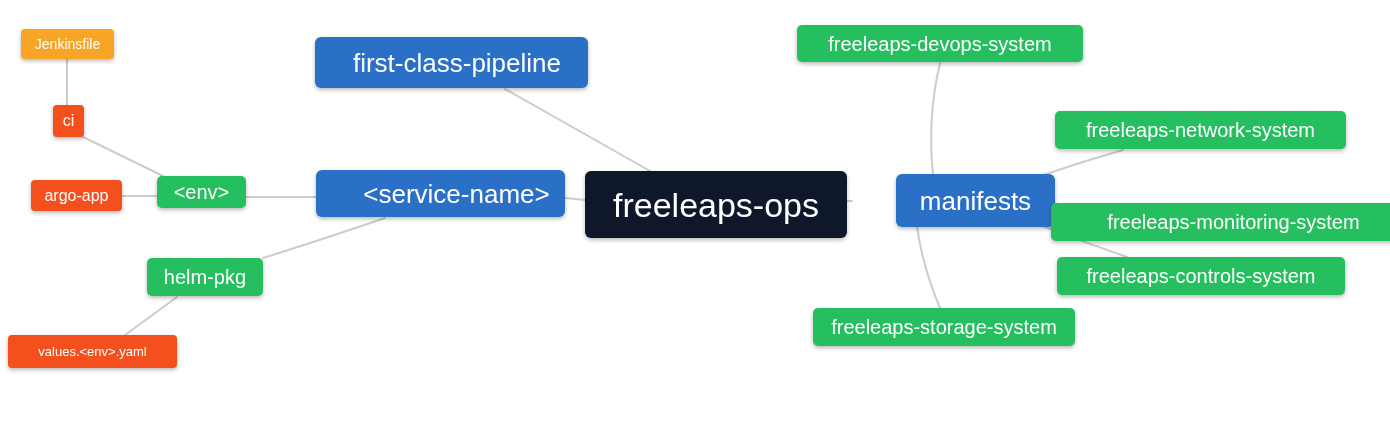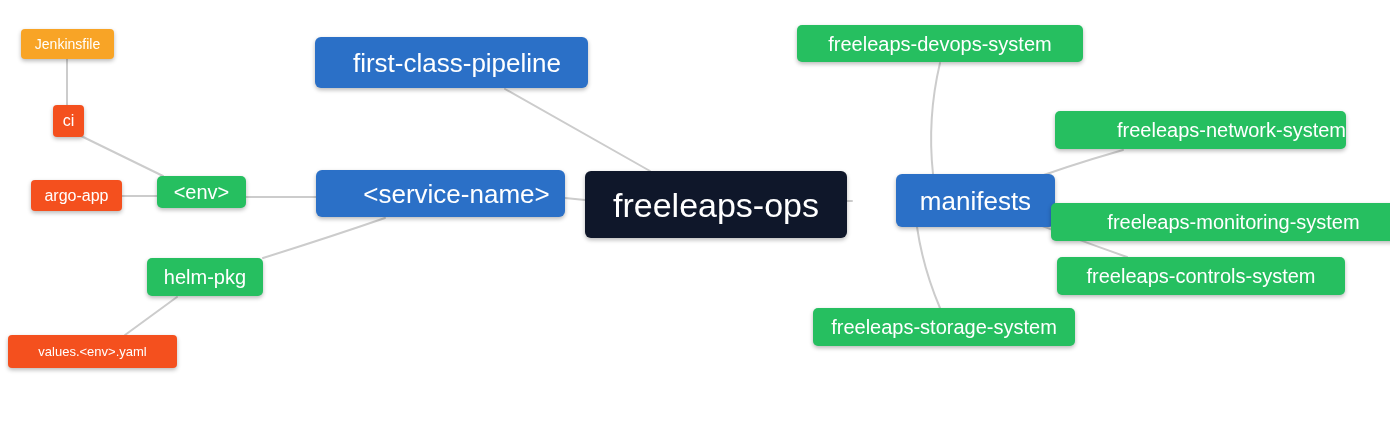--- a/index.html
+++ b/index.html
@@ -48,21 +48,21 @@
   #n-ci         { left: 53px;   top: 105px; width: 31px;  height: 32px; font-size: 16px; border-radius: 4px; }
   #n-argo       { left: 31px;   top: 180px; width: 91px;  height: 31px; font-size: 16px; border-radius: 4px; }
   #n-env        { left: 157px;  top: 176px; width: 89px;  height: 32px; font-size: 20px; border-radius: 5px; }
   #n-helm       { left: 147px;  top: 258px; width: 116px; height: 38px; font-size: 20px; border-radius: 5px; }
   #n-values     { left: 8px;    top: 335px; width: 169px; height: 33px; font-size: 13px; border-radius: 4px; }
   #n-pipeline   { left: 315px;  top: 37px;  width: 273px; height: 51px; font-size: 26px; padding-left: 11px; }
   #n-service    { left: 316px;  top: 170px; width: 249px; height: 47px; font-size: 26px; padding-left: 32px; }
   #n-root       { left: 585px;  top: 171px; width: 262px; height: 67px; font-size: 34px; }
   #n-manifests  { left: 852px;  top: 174px; width: 159px; height: 53px; font-size: 26px; margin-left: 44px; }
   #n-devops     { left: 797px;  top: 25px;  width: 286px; height: 37px; font-size: 20px; border-radius: 5px; }
-  #n-network    { left: 1055px; top: 111px; width: 291px; height: 38px; font-size: 20px; border-radius: 5px; justify-content: flex-end; }
+  #n-network    { left: 1055px; top: 111px; width: 291px; height: 38px; font-size: 20px; border-radius: 5px; }
   #n-monitoring { left: 1051px; top: 179px; width: 365px; height: 38px; font-size: 20px; border-radius: 5px; margin-top: 24px; }
   #n-controls   { left: 1057px; top: 257px; width: 288px; height: 38px; font-size: 20px; border-radius: 5px; }
   #n-storage    { left: 813px;  top: 308px; width: 262px; height: 38px; font-size: 20px; border-radius: 5px; }
 </style>
 </head>
 <body>
 
 <div class="canvas">
 
   <svg class="edges" viewBox="0 0 1390 421" aria-hidden="true">

